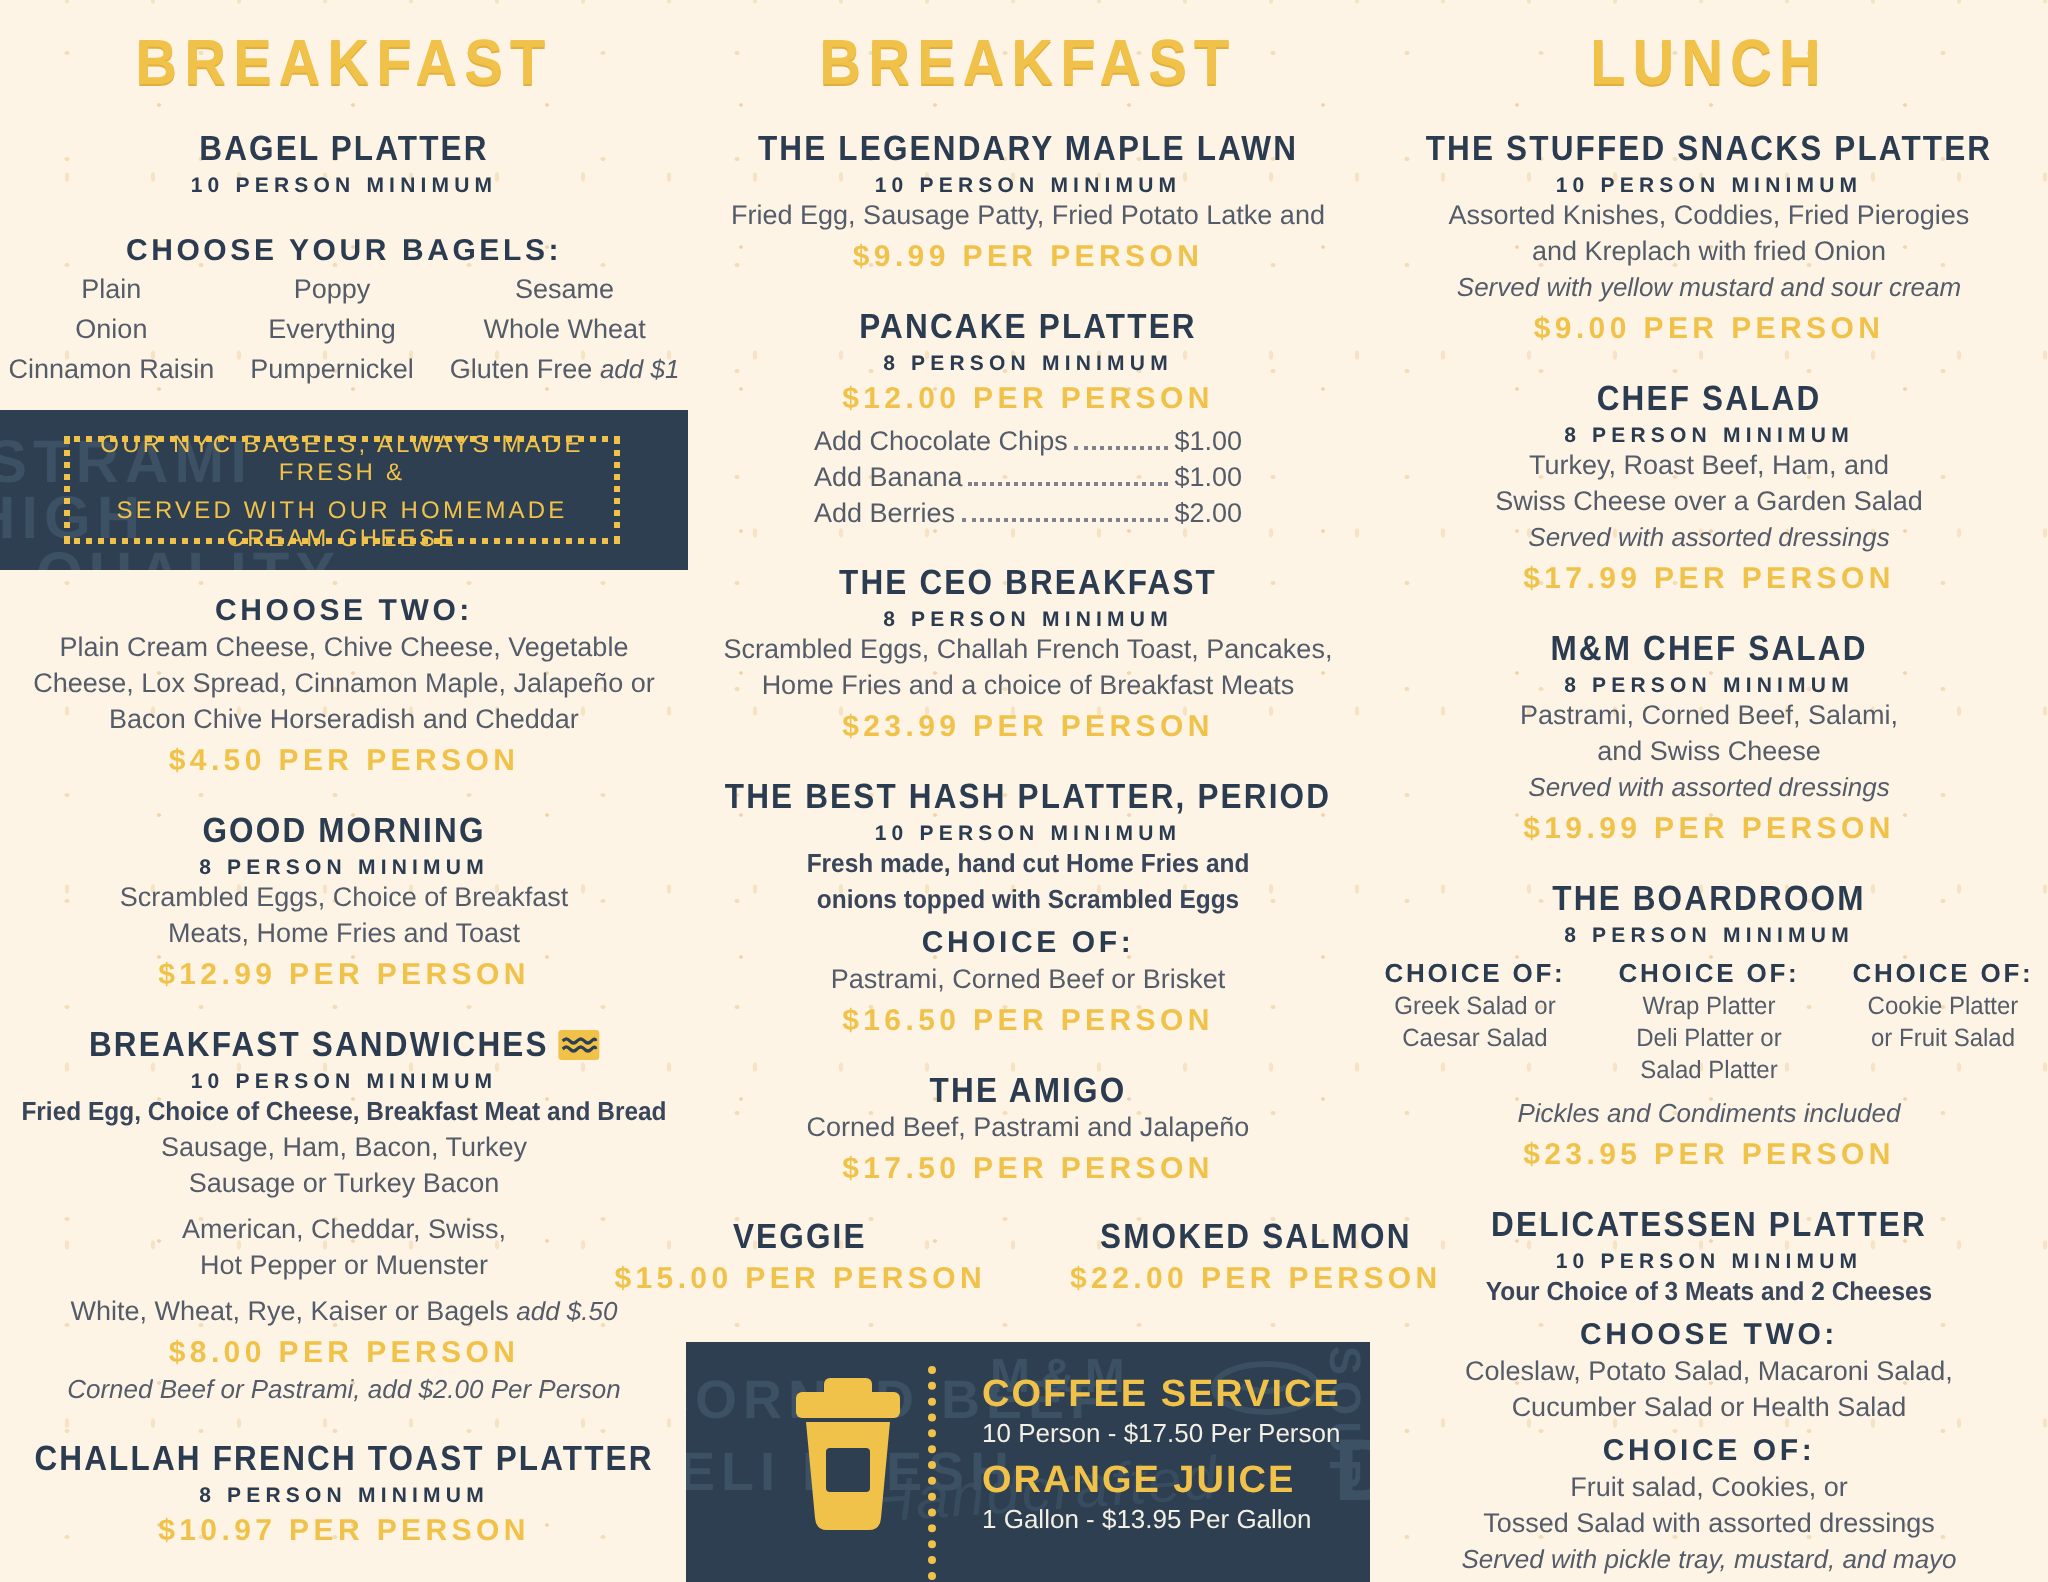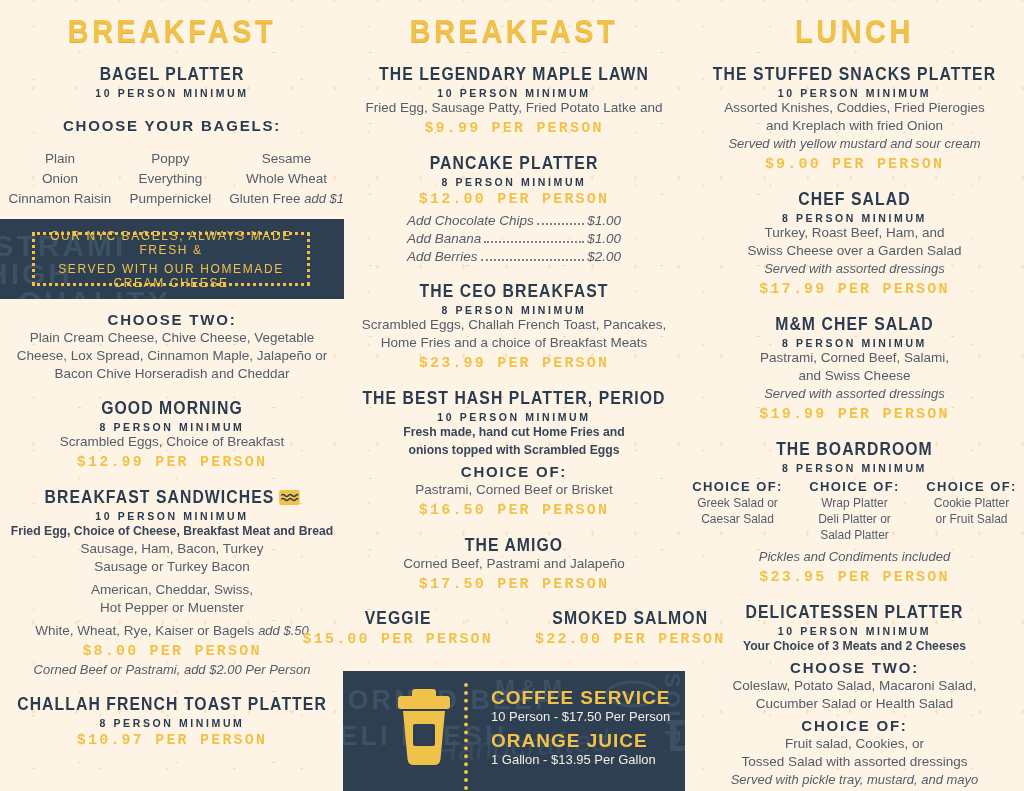--- a/index.html
+++ b/index.html
@@ -42,41 +42,41 @@
   }
   .sub-head{
     font-size:15px;font-weight:bold;color:var(--navy);letter-spacing:1.8px;
     line-height:18px;margin-top:18px;white-space:nowrap;
   }
   .d{font-size:13.5px;color:var(--gray);line-height:18px;white-space:nowrap;}
   .db{font-size:13px;font-weight:bold;color:#39455A;line-height:18px;white-space:nowrap;transform:scaleX(.94);}
   .it{font-size:13px;font-style:italic;color:var(--gray);line-height:18px;white-space:nowrap;}
   .price{
     font-size:15px;font-weight:bold;color:var(--yellow);letter-spacing:2.2px;
-    line-height:18px;margin-top:3px;white-space:nowrap;font-family:Liberation Mono, monospace;
+    line-height:18px;margin-top:3px;white-space:nowrap;
   }
   .sec{margin-top:15px;}
-  .bagel-grid{display:flex;justify-content:flex-end;gap:18px;margin-top:14px;}
+  .bagel-grid{display:flex;justify-content:center;gap:18px;margin-top:0;}
   .bagel-grid .d{line-height:20px;}
   .navy-banner{
     position:relative;width:100%;height:80px;background:var(--banner);
     margin-top:10px;overflow:hidden;
   }
   .bg-word{
     position:absolute;font-weight:bold;color:var(--banner-word);
     white-space:nowrap;letter-spacing:3px;
   }
   .dotted-box{
     position:absolute;left:32px;right:34px;top:13px;bottom:13px;
     border:3px dotted var(--yellow);display:flex;flex-direction:column;
     justify-content:center;gap:5px;color:var(--yellow);font-weight:normal;
     font-size:12px;letter-spacing:1.6px;
   }
   .addons{width:214px;margin:3px auto 0;}
-  .addon{display:flex;align-items:baseline;font-size:13.5px;color:var(--gray);line-height:18px;font-style:italic;}
+  .addon{display:flex;align-items:baseline;font-size:13.5px;color:var(--gray);line-height:18px;}
   .addon .lead{flex:1;margin:0 3px 3px;border-bottom:2px dotted #7d838e;}
   .duo{display:flex;justify-content:center;gap:42px;margin-top:14px;align-items:center;}
   .choices{display:flex;justify-content:center;gap:12px;margin-top:5px;}
   .choice-col{width:106px;}
   .ch-head{font-size:13px;font-weight:bold;color:var(--navy);letter-spacing:1.4px;line-height:16px;white-space:nowrap;}
   .ch-line{font-size:12.5px;color:var(--gray);line-height:16px;white-space:nowrap;transform:scaleX(.96);}
   .coffee-banner{
     position:absolute;left:0;bottom:0;width:100%;height:121px;
     background:var(--banner);overflow:hidden;text-align:left;
   }
@@ -127,26 +127,28 @@
         <div>OUR NYC BAGELS, ALWAYS MADE FRESH &amp;</div>
         <div>SERVED WITH OUR HOMEMADE CREAM CHEESE</div>
       </div>
     </div>
 
     <section class="sec" style="margin-top:12px;">
       <h3 class="sub-head" style="margin-top:0;">CHOOSE TWO:</h3>
       <div class="d">Plain Cream Cheese, Chive Cheese, Vegetable</div>
       <div class="d">Cheese, Lox Spread, Cinnamon Maple, Jalapeño or</div>
       <div class="d">Bacon Chive Horseradish and Cheddar</div>
+      <div class="price">$4.50 PER PERSON</div>
     </section>
 
     <section class="sec">
       <h2 class="item-name">GOOD MORNING</h2>
       <div class="item-min">8 PERSON MINIMUM</div>
       <div class="d">Scrambled Eggs, Choice of Breakfast</div>
+      <div class="d">Meats, Home Fries and Toast</div>
       <div class="price">$12.99 PER PERSON</div>
     </section>
 
     <section class="sec">
       <h2 class="item-name"><span>BREAKFAST SANDWICHES</span><svg class="sand-icon" width="23" height="15" viewBox="0 0 23 15">
             <rect x="0" y="0" width="23" height="15" rx="2" fill="#F1C24A"></rect>
             <path d="M2.5 5.5 q2 -2 4 0 t4 0 t4 0 t4 0 t2.5 0" stroke="#2D3F51" stroke-width="1.6" fill="none"></path>
             <path d="M2.5 9.5 q2 -2 4 0 t4 0 t4 0 t4 0 t2.5 0" stroke="#2D3F51" stroke-width="1.6" fill="none"></path>
           </svg></h2>
       <div class="item-min">10 PERSON MINIMUM</div>

